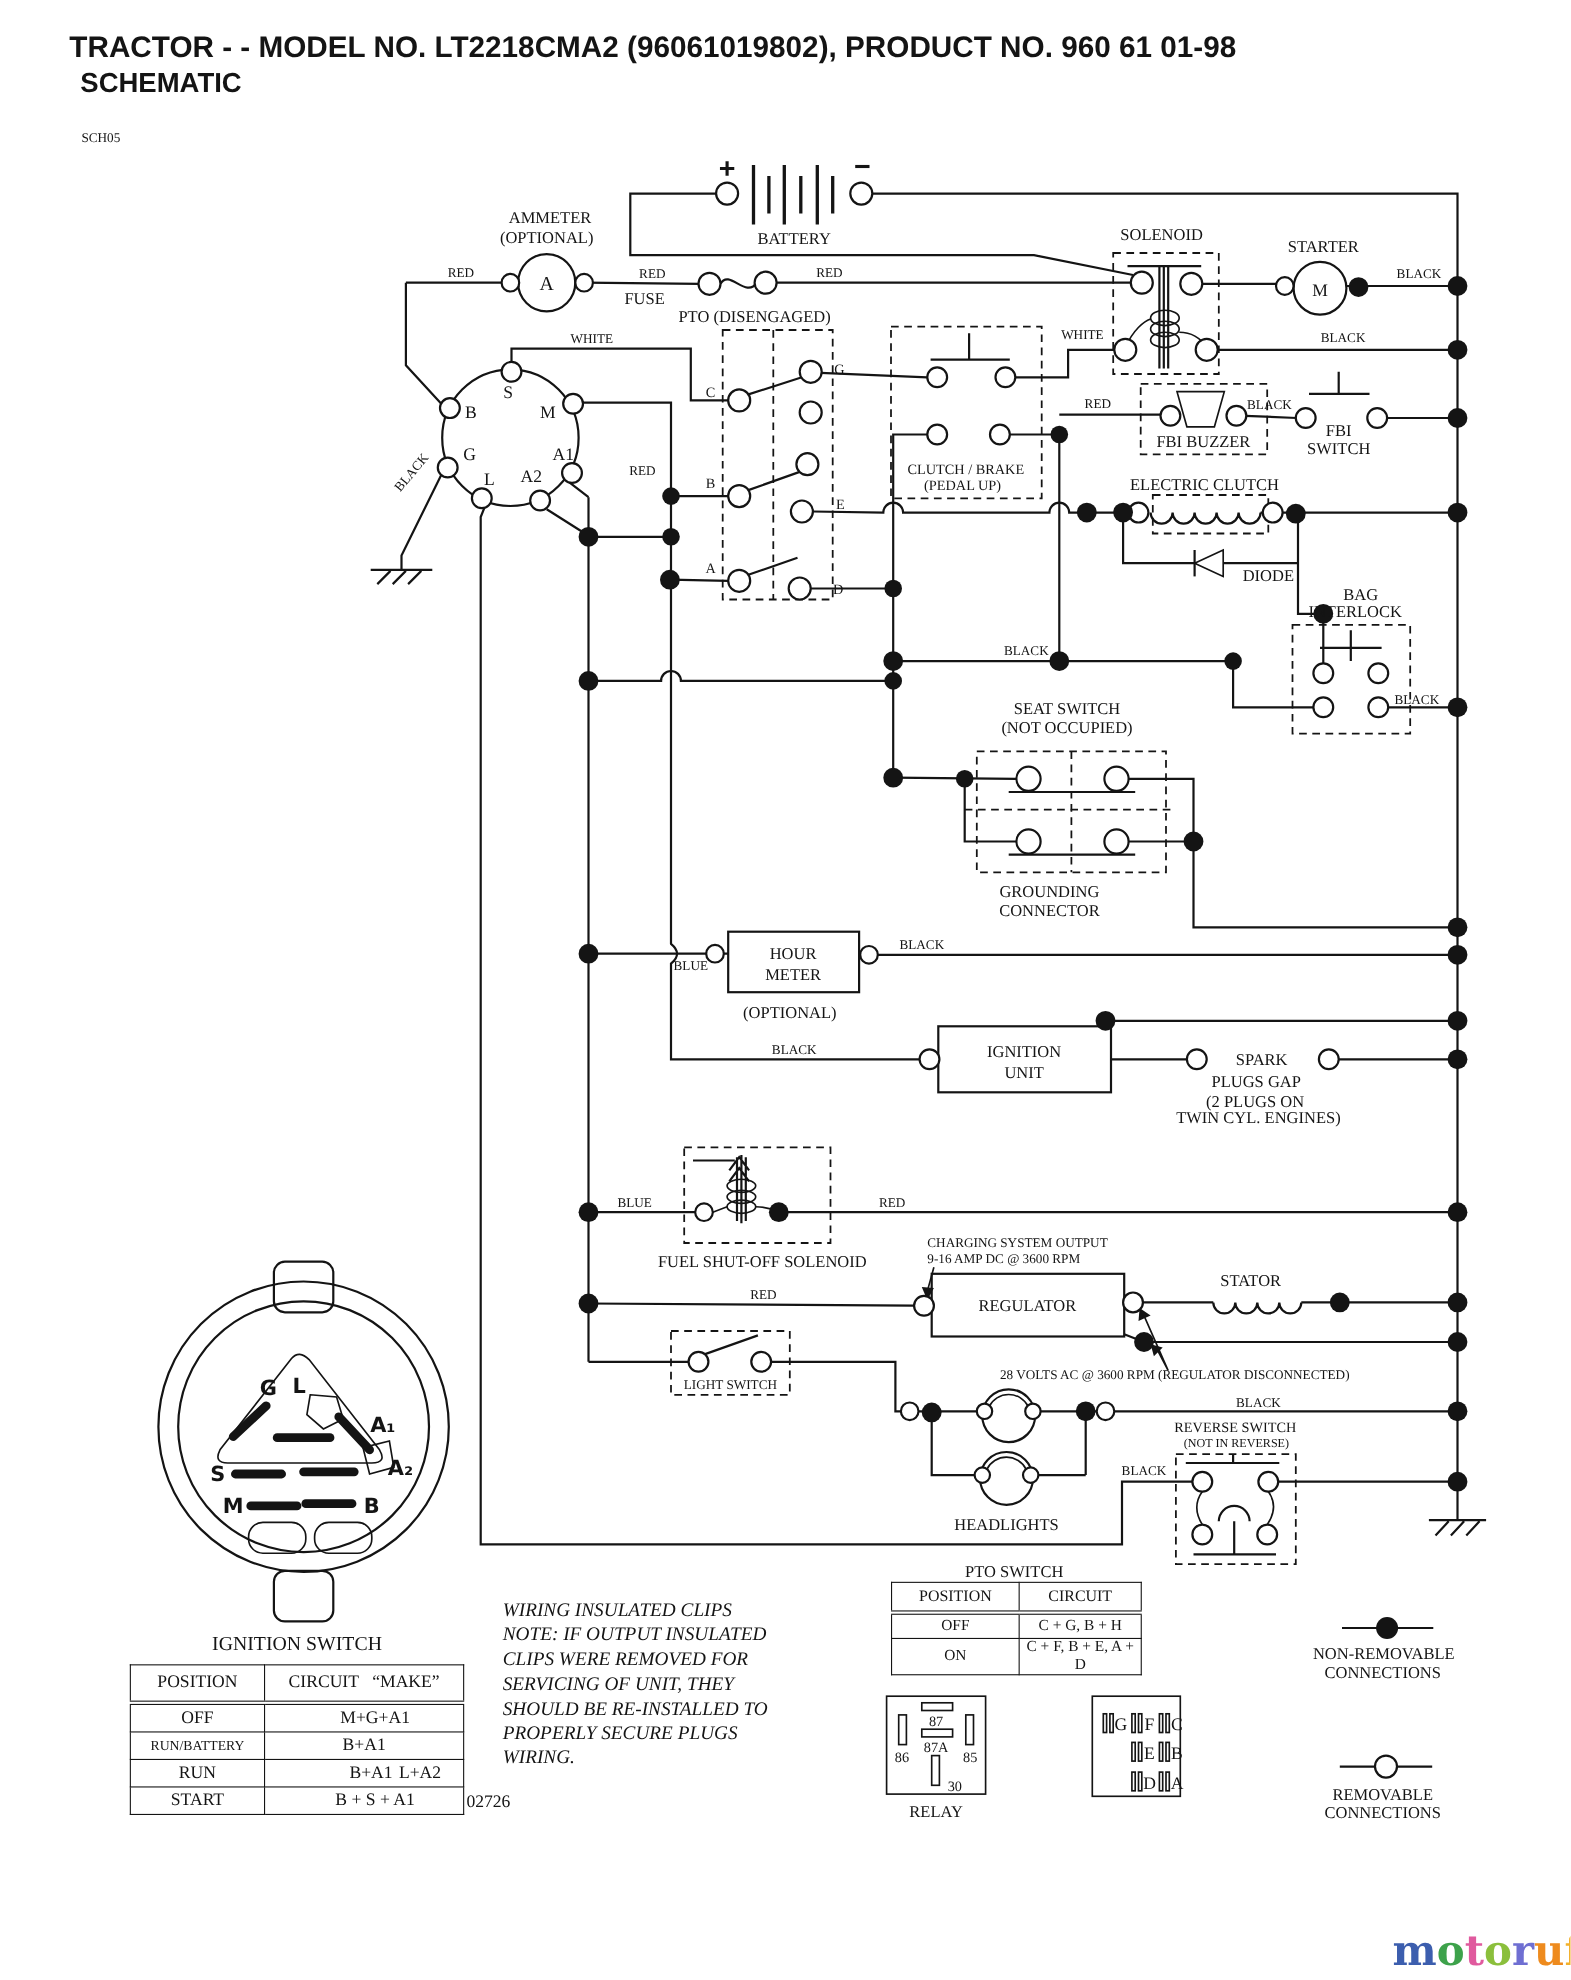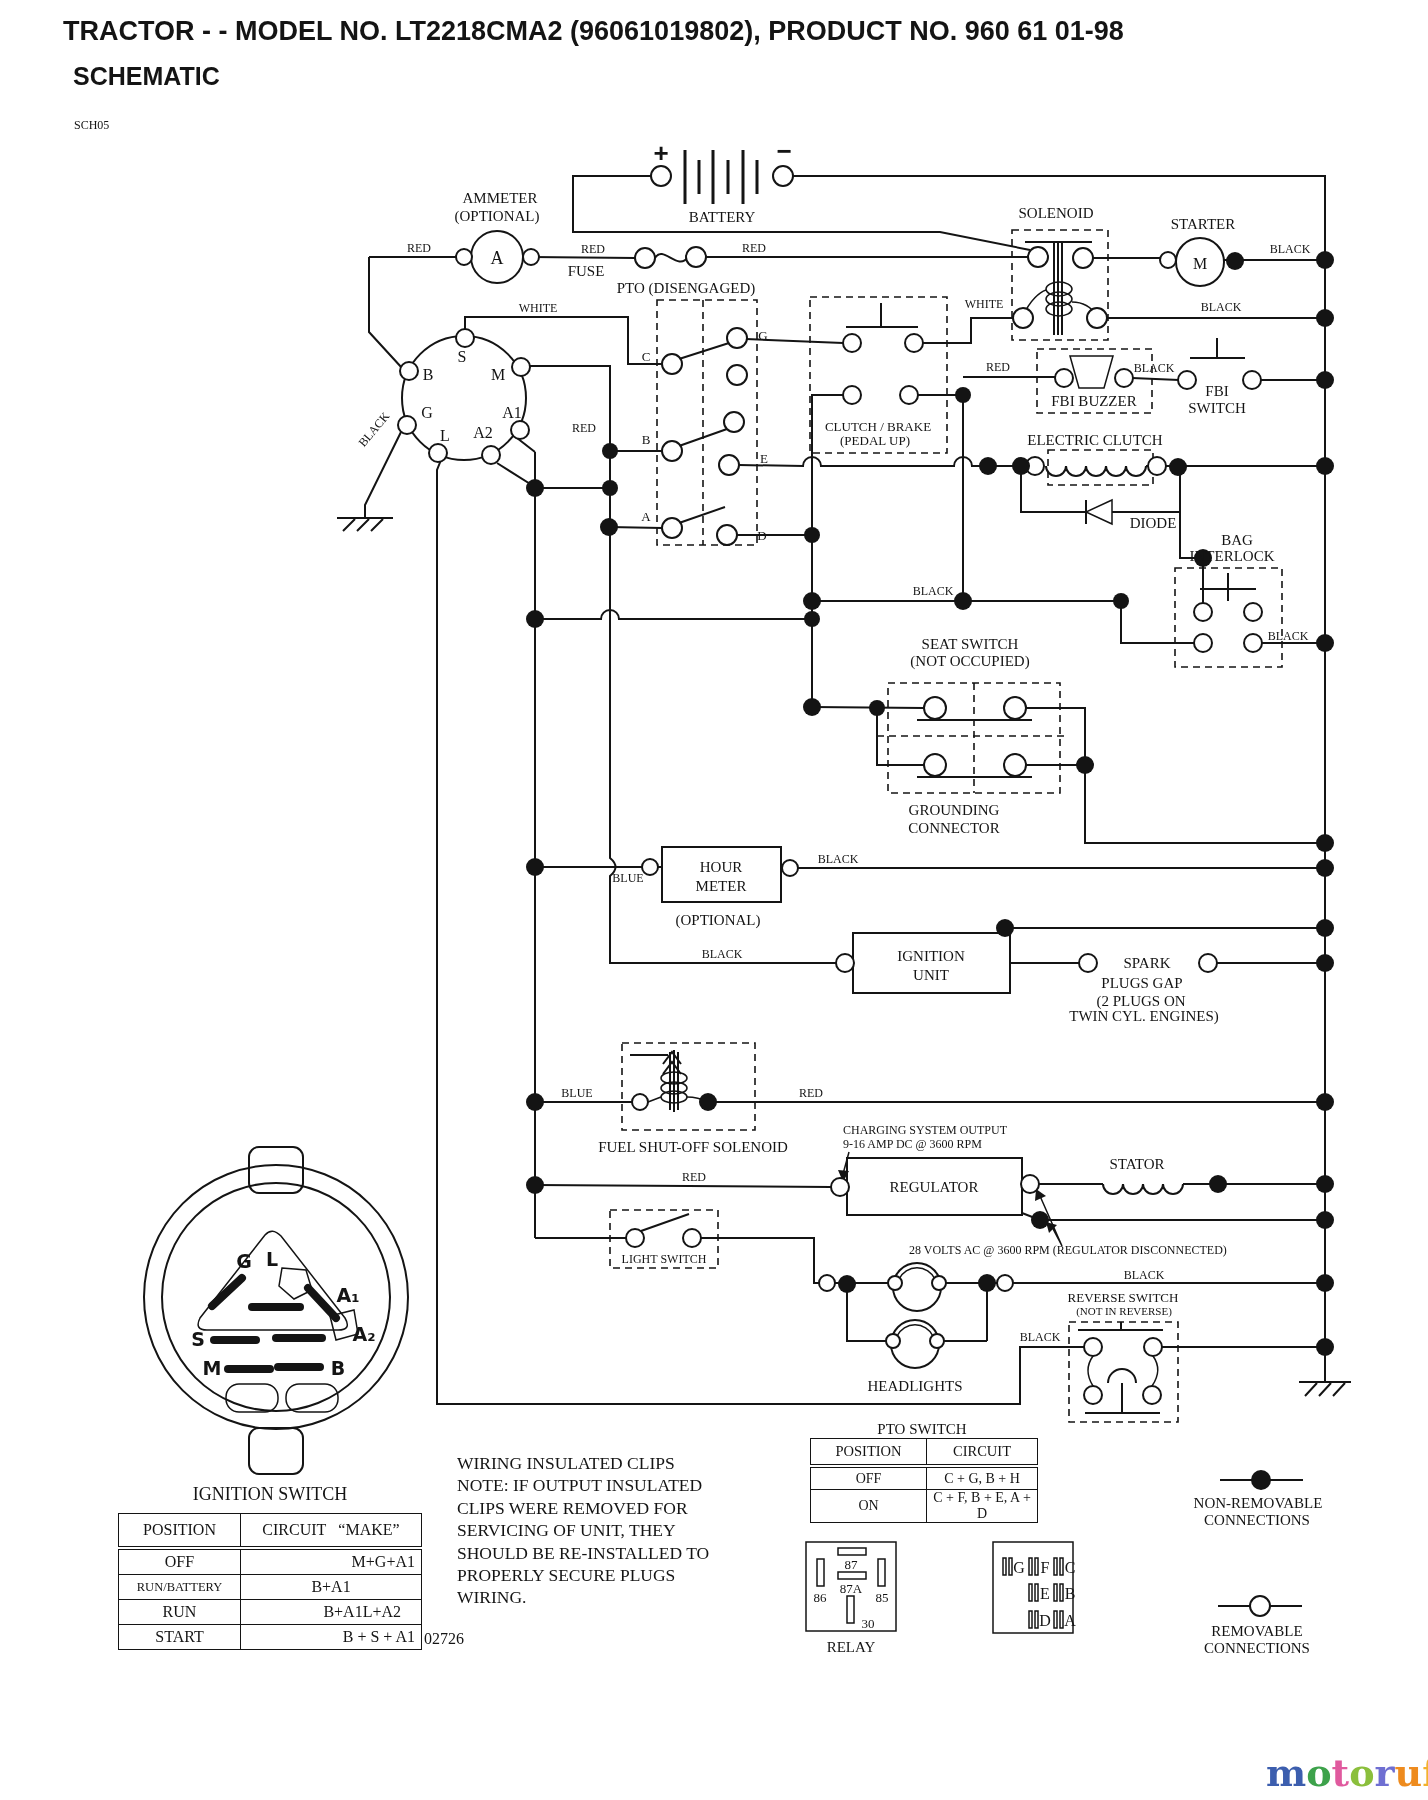--- a/index.html
+++ b/index.html
@@ -1,47 +1,47 @@
 <!DOCTYPE html>
 <html><head>
 <meta charset="utf-8">
 <style>
   html,body{margin:0;padding:0;background:#fff;}
   #page{position:relative;width:1428px;height:1800px;background:#fff;overflow:hidden;
         font-family:"Liberation Serif",serif;color:#141414;}
   .abs{position:absolute;}
-  #title1{left:63px;top:16px;font-family:"Liberation Sans",sans-serif;font-weight:bold;font-size:27px;white-space:nowrap;}
+  #title1{left:63px;top:28px;font-family:"Liberation Sans",sans-serif;font-weight:bold;font-size:27px;white-space:nowrap;}
   #title2{left:73px;top:62px;font-family:"Liberation Sans",sans-serif;font-weight:bold;font-size:25px;}
   #schcode{left:74px;top:118px;font-size:12px;}
   #dwgnum{left:424px;top:1630px;font-size:16px;}
   svg text{fill:#141414;}
   .lbl{font-family:"Liberation Serif",serif;font-size:15px;}
   .lbl13{font-family:"Liberation Serif",serif;font-size:13px;}
   .lbl17{font-family:"Liberation Serif",serif;font-size:18px;}
   .lbl16{font-family:"Liberation Serif",serif;font-size:16px;}
   .wl{font-family:"Liberation Serif",serif;font-size:12px;}
   .wl11{font-family:"Liberation Serif",serif;font-size:11px;}
   .sym{font-family:"Liberation Sans",sans-serif;font-weight:bold;font-size:26px;}
   .dlet{font-family:"DejaVu Sans",sans-serif;font-weight:bold;font-size:19px;}
   .k{stroke:#141414;stroke-width:2;fill:none;}
   .k15{stroke:#141414;stroke-width:1.5;fill:none;}
   .dash{stroke:#141414;stroke-width:1.6;fill:none;stroke-dasharray:7 5;}
   .dot{fill:#141414;stroke:none;}
   .oc{fill:#fff;stroke:#141414;stroke-width:2;}
   .bar{stroke:#141414;stroke-width:8;stroke-linecap:round;}
   
-  #note{left:457px;top:1452px;width:300px;font-size:17.5px;line-height:22.4px;}
+  #note{left:457px;top:1452px;width:300px;font-size:17.5px;line-height:22.4px;font-style:italic;}
   table{border-collapse:collapse;font-family:"Liberation Serif",serif;}
   .tbl{position:absolute;border:1.6px solid #141414;}
   .tbl td,.tbl th{border:1.4px solid #141414;text-align:center;font-weight:normal;padding:0 6px;}
   #itable{left:118px;top:1513px;width:304px;}
   #itable th{height:32px;font-size:16px;border-bottom:4px double #141414;}
   #itable td{height:24px;font-size:16px;}
   #itable .small{font-size:12.5px;}
-  #itable .cl{text-align:right;padding-left:26px;margin-left:32px;}
+  #itable .cl{text-align:center;padding-left:26px;margin-left:32px;}
   #itable .mk{float:right;margin-right:14px;}
   #ptable{left:810px;top:1438px;width:228px;}
   #ptable th{height:25px;font-size:14.5px;border-bottom:4px double #141414;}
   #ptable td{height:21px;font-size:14px;}
 </style>
 </head>
 <body>
 
 <div id="page">
 

